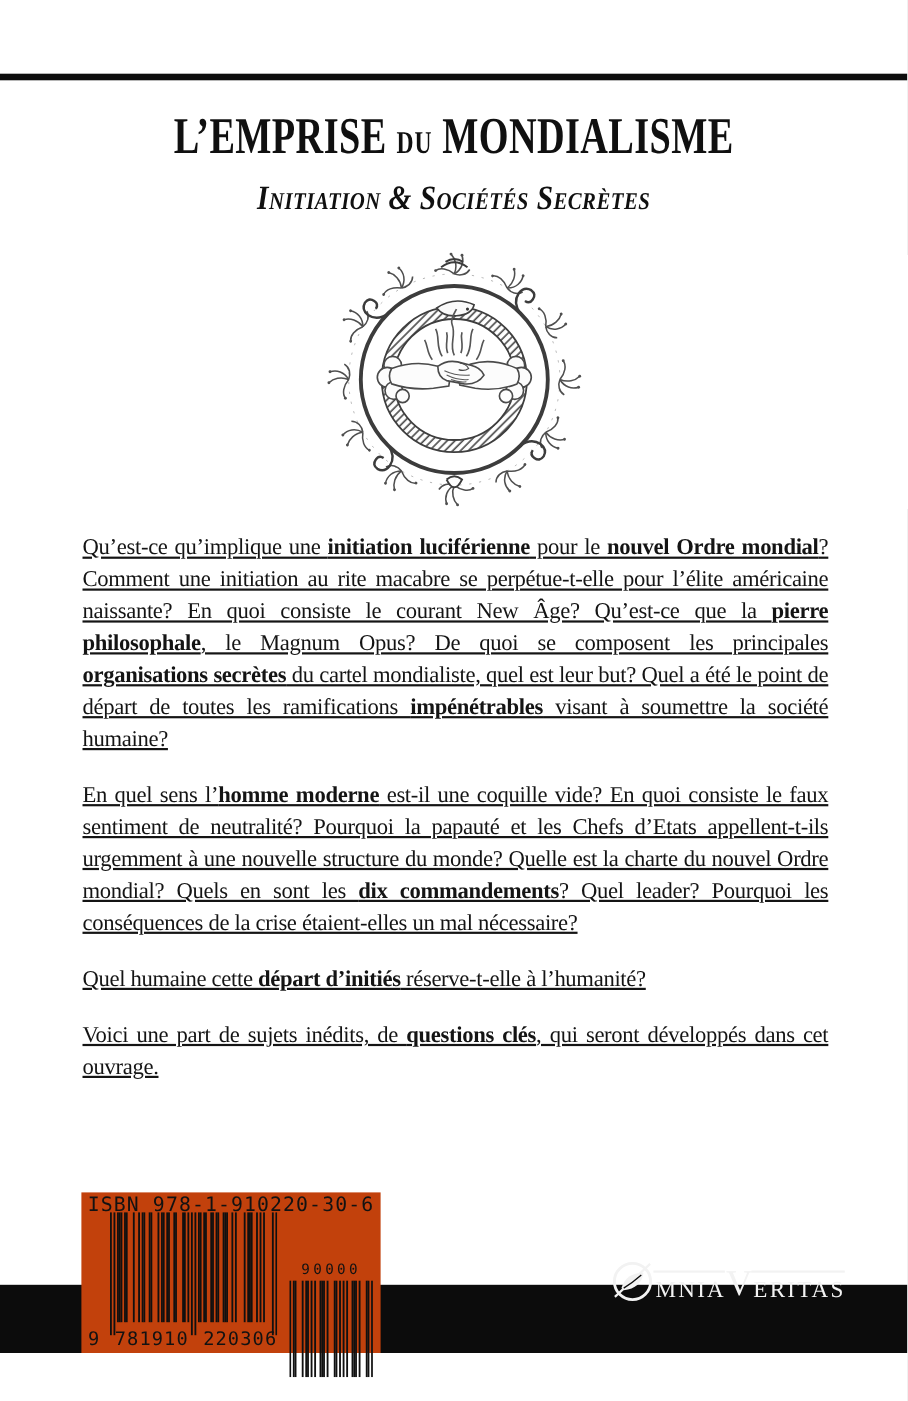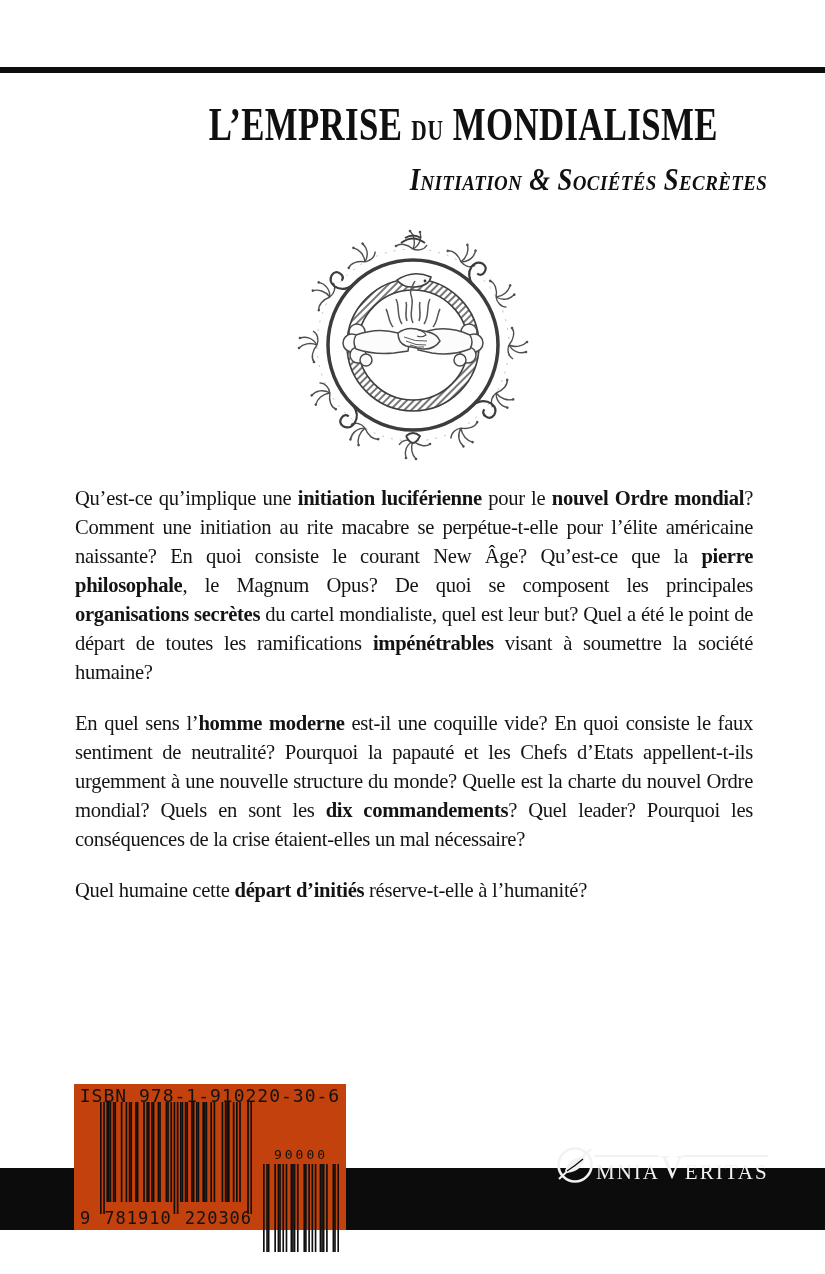--- a/index.html
+++ b/index.html
@@ -3,39 +3,39 @@
 <meta charset="utf-8">
 <style>
   html,body{margin:0;padding:0;background:#e8e8e8;}
   .page{
     position:relative;width:825px;height:1274px;margin:0 auto;
     background:#ffffff;overflow:hidden;
     font-family:"Liberation Serif","DejaVu Serif",serif;color:#161616;
   }
   .top-rule{position:absolute;left:0;top:67px;width:825px;height:6px;background:#0d0d0d;}
 
-  .title-block{position:absolute;left:0;right:0;top:100px;text-align:right;}
+  .title-block{position:absolute;left:0;right:0;top:100px;text-align:center;}
   .book-title{
     margin:0;font-size:47px;font-weight:700;line-height:1.05;color:#101010;
     white-space:nowrap;letter-spacing:0.5px;
     transform:scaleX(0.74);transform-origin:50% 50%;
   }
   .title-connector{font-size:29px;text-transform:uppercase;letter-spacing:1px;}
   .book-subtitle{
     margin:13px 0 0 0;font-size:31px;font-weight:700;font-style:italic;
     font-variant:small-caps;letter-spacing:0.5px;color:#101010;white-space:nowrap;
     transform:scaleX(0.86);transform-origin:50% 50%;
   }
 
   .emblem{position:absolute;top:229px;left:50%;transform:translateX(-50%);}
 
   .back-cover-text{
     position:absolute;left:75px;top:484px;width:678px;
     font-size:20.6px;line-height:29px;letter-spacing:-0.3px;
-    text-align:justify;color:#141414;
+    text-align:justify;color:#141414;text-decoration:underline;
   }
   .back-cover-text p{margin:0 0 22px 0;}
   .back-cover-text b{font-weight:700;}
 
   .barcode-panel{
     position:absolute;left:74px;top:1084px;width:272px;height:146px;
     background:#c2410c;z-index:2;
   }
   .isbn-line{
     position:absolute;left:0;right:0;top:1px;text-align:center;
@@ -150,20 +150,21 @@
         <path d="M110,108 Q121,113 133,112"></path>
         <path d="M116,116 Q124,119 130,118"></path>
       </g>
     </svg>
   </div>
 
   <div class="back-cover-text">
       <p><span>Qu’est-ce qu’implique une </span><b>initiation luciférienne</b><span> pour le </span><b>nouvel Ordre mondial</b><span>? Comment une initiation au rite macabre se perpétue-t-elle pour l’élite américaine naissante? En quoi consiste le courant New Âge? Qu’est-ce que la </span><b>pierre philosophale</b><span>, le Magnum Opus? De quoi se composent les principales </span><b>organisations secrètes</b><span> du cartel mondialiste, quel est leur but? Quel a été le point de départ de toutes les ramifications </span><b>impénétrables</b><span> visant à soumettre la société humaine?</span></p>
       <p><span>En quel sens l’</span><b>homme moderne</b><span> est-il une coquille vide? En quoi consiste le faux sentiment de neutralité? Pourquoi la papauté et les Chefs d’Etats appellent-t-ils urgemment à une nouvelle structure du monde? Quelle est la charte du nouvel Ordre mondial? Quels en sont les </span><b>dix commandements</b><span>? Quel leader? Pourquoi les conséquences de la crise étaient-elles un mal nécessaire?</span></p>
       <p><span>Quel humaine cette </span><b>départ d’initiés</b><span> réserve-t-elle à l’humanité?</span></p>
+      <p><span>Voici une part de sujets inédits, de </span><b>questions clés</b><span>, qui seront développés dans cet ouvrage.</span></p>
     </div>
 
   <div class="barcode-panel">
     <div class="isbn-line">ISBN 978-1-910220-30-6</div>
     <div class="ean13-wrap"><svg viewBox="0 0 95 112" width="152" height="112" preserveAspectRatio="none">
           <rect x="0" y="0" width="1.03" height="112" fill="#101010"></rect>
           <rect x="2" y="0" width="1.03" height="112" fill="#101010"></rect>
           <rect x="4" y="0" width="1.03" height="100" fill="#101010"></rect>
           <rect x="5" y="0" width="1.03" height="100" fill="#101010"></rect>
           <rect x="6" y="0" width="1.03" height="100" fill="#101010"></rect>

